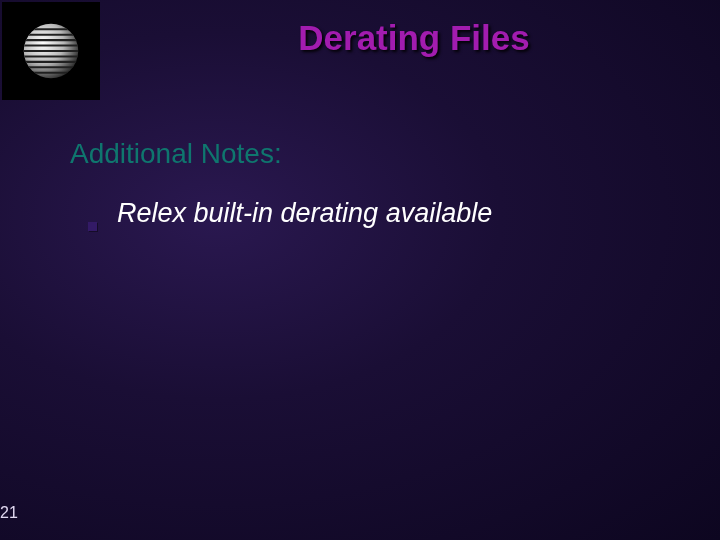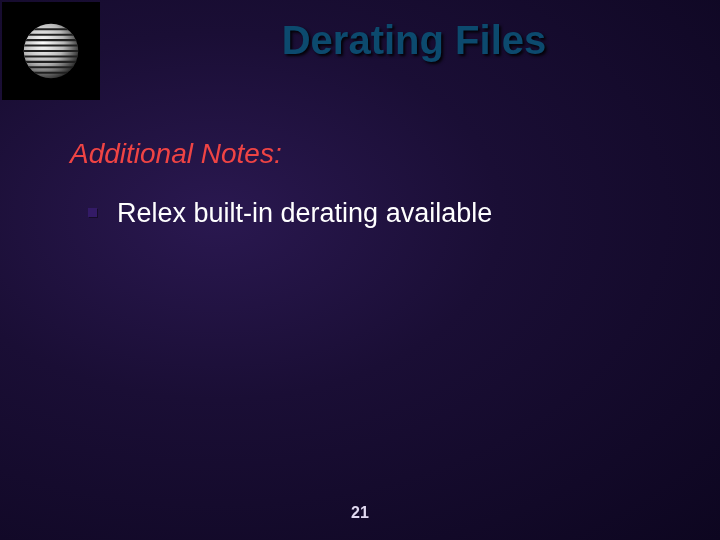--- a/index.html
+++ b/index.html
@@ -23,43 +23,43 @@
     align-items: center;
     justify-content: center;
   }
   .logo svg { width: 68px; height: 68px; }
   .title {
     position: absolute;
     top: 18px;
     left: 125px;
     right: 17px;
     text-align: center;
-    font-size: 40px;
+    font-size: 35px;
     font-weight: bold;
-    color: #0c4a6e;
+    color: #a21caf;
     text-shadow: 2px 2px 3px rgba(0,0,0,0.9);
   }
   .subtitle {
     position: absolute;
     top: 138px;
     left: 70px;
     font-size: 28px;
-    font-style: italic;
-    color: #ef4444;
+    color: #0f766e;
   }
   .bullets {
     position: absolute;
     top: 196px;
     left: 88px;
     right: 50px;
   }
   .bullet-item {
     display: flex;
-    align-items: flex-start;
+    align-items: flex-end;
     margin-bottom: 4px;
+    font-style: italic;
   }
   .bullet-dot {
     width: 9px;
     height: 9px;
     background: #331a66;
     border-radius: 0;
     margin-top: 12px;
     margin-right: 20px;
     flex-shrink: 0;
     box-shadow: 1px 1px 0 rgba(0,0,0,0.4);
@@ -67,24 +67,23 @@
   .bullet-text {
     font-size: 27px;
     line-height: 1.28;
     color: #ffffff;
   }
   .page-num {
     position: absolute;
     bottom: 18px;
     left: 0;
     right: 0;
-    text-align: center;
+    text-align: left;
     font-size: 16px;
     color: #e0d8f0;
-    font-weight: bold;
   }
 </style>
 </head>
 <body>
 
 <div class="logo">
   <svg viewBox="0 0 100 100">
     <defs>
       <radialGradient id="sg" cx="35%" cy="35%" r="70%">
         <stop offset="0%" stop-color="#ffffff"></stop>

